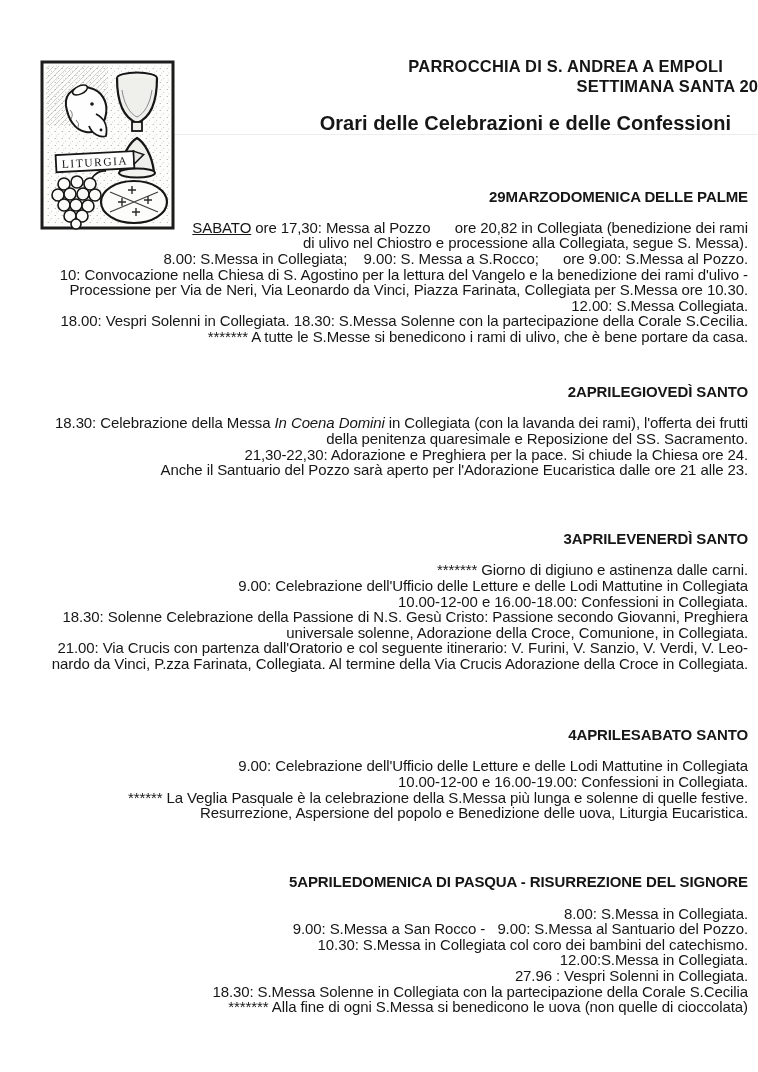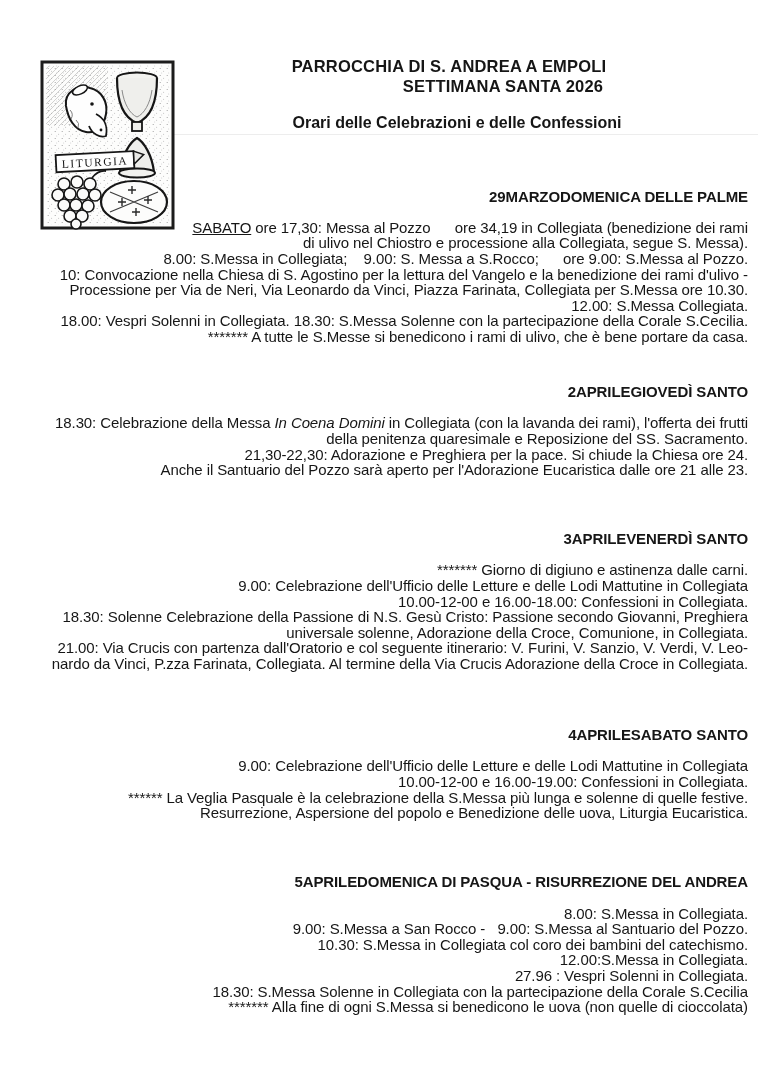--- a/index.html
+++ b/index.html
@@ -8,25 +8,25 @@
     width:758px;height:1072px;
     background:#fff;
     box-sizing:border-box;
     padding:56px 10px 0 38px;
     font-family:"Liberation Sans","DejaVu Sans",sans-serif;
     color:#161616;
     overflow:hidden;
   }
   
   .logo{position:absolute;left:40px;top:60px;width:135px;height:170px;}
-  .hdr{margin-left:145px;width:548px;text-align:center;}
+  .hdr{margin-left:145px;width:548px;text-align:right;}
   .hdr .t1,.hdr .t2{font-size:16.5px;font-weight:bold;line-height:20px;letter-spacing:.2px;}
   .hdr .t1{position:relative;left:-8px;}
   .hdr .t2{position:relative;left:46px;}
-  .hdr .sub{margin-top:17px;font-size:16px;font-weight:bold;line-height:20px;}
+  .hdr .sub{margin-top:17px;font-size:20px;font-weight:bold;line-height:20px;}
   .faintline{height:1px;background:#ededed;width:625px;margin:1px 0 0 -28px;}
   
   .sections{margin-top:38px;}
   .sec p{margin:0;}
   .line,.h{font-size:15px;line-height:15.6px;white-space:pre-wrap;letter-spacing:-0.1px;text-align:right;}
   .h{font-weight:bold;}
   .h-date{display:inline-block;width:182px;}
   .h-num{display:inline-block;min-width:31px;}
   .s1 .h-date{width:115px;}
   .ind{margin-left:142px !important;}
@@ -114,21 +114,21 @@
     <div class="sub">Orari delle Celebrazioni e delle Confessioni</div>
     <div class="faintline"></div>
   </div>
 
   <div class="sections">
       <div class="sec s1">
     <p class="h ind">
       <span class="h-date"><span class="h-num">29</span><span>MARZO</span></span><span>DOMENICA DELLE PALME</span>
     </p>
     <div>
-          <p class="line ind"><span class="fu">SABATO</span><span> ore 17,30: Messa al Pozzo      ore 34,19 in Collegiata (benedizione dei rami</span></p>
+          <p class="line ind"><span class="fu">SABATO</span><span> ore 17,30: Messa al Pozzo      ore 20,82 in Collegiata (benedizione dei rami</span></p>
           <p class="line ind"><span>di ulivo nel Chiostro e processione alla Collegiata, segue S. Messa).</span></p>
           <p class="line"><span>8.00: S.Messa in Collegiata;    9.00: S. Messa a S.Rocco;      ore 9.00: S.Messa al Pozzo.</span></p>
           <p class="line"><span>10: Convocazione nella Chiesa di S. Agostino per la lettura del Vangelo e la benedizione dei rami d'ulivo -</span></p>
           <p class="line"><span>Processione per Via de Neri, Via Leonardo da Vinci, Piazza Farinata, Collegiata per S.Messa ore 10.30.</span></p>
           <p class="line"><span>12.00: S.Messa Collegiata.</span></p>
           <p class="line"><span>18.00: Vespri Solenni in Collegiata. 18.30: S.Messa Solenne con la partecipazione della Corale S.Cecilia.</span></p>
           <p class="line"><span>******* A tutte le S.Messe si benedicono i rami di ulivo, che è bene portare da casa.</span></p>
         </div>
   </div>
       <div class="sec s2">
@@ -162,21 +162,21 @@
     </p>
     <div>
           <p class="line"><span>9.00: Celebrazione dell'Ufficio delle Letture e delle Lodi Mattutine in Collegiata</span></p>
           <p class="line"><span>10.00-12-00 e 16.00-19.00: Confessioni in Collegiata.</span></p>
           <p class="line"><span>****** La Veglia Pasquale è la celebrazione della S.Messa più lunga e solenne di quelle festive.</span></p>
           <p class="line"><span>Resurrezione, Aspersione del popolo e Benedizione delle uova, Liturgia Eucaristica.</span></p>
         </div>
   </div>
       <div class="sec s5">
     <p class="h">
-      <span class="h-date"><span class="h-num">5</span><span>APRILE</span></span><span>DOMENICA DI PASQUA - RISURREZIONE DEL ANDREA</span>
+      <span class="h-date"><span class="h-num">5</span><span>APRILE</span></span><span>DOMENICA DI PASQUA - RISURREZIONE DEL SIGNORE</span>
     </p>
     <div>
           <p class="line"><span>8.00: S.Messa in Collegiata.</span></p>
           <p class="line"><span>9.00: S.Messa a San Rocco -   9.00: S.Messa al Santuario del Pozzo.</span></p>
           <p class="line"><span>10.30: S.Messa in Collegiata col coro dei bambini del catechismo.</span></p>
           <p class="line"><span>12.00:S.Messa in Collegiata.</span></p>
           <p class="line"><span>27.96 : Vespri Solenni in Collegiata.</span></p>
           <p class="line"><span>18.30: S.Messa Solenne in Collegiata con la partecipazione della Corale S.Cecilia</span></p>
           <p class="line"><span>******* Alla fine di ogni S.Messa si benedicono le uova (non quelle di cioccolata)</span></p>
         </div>

